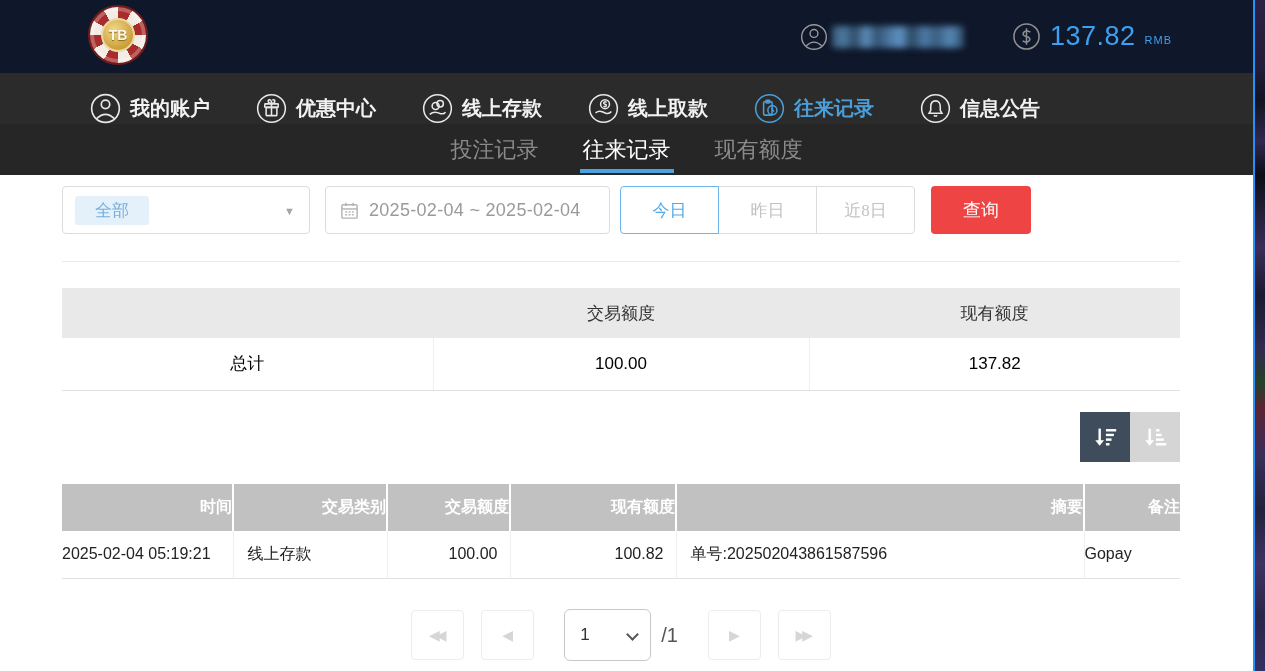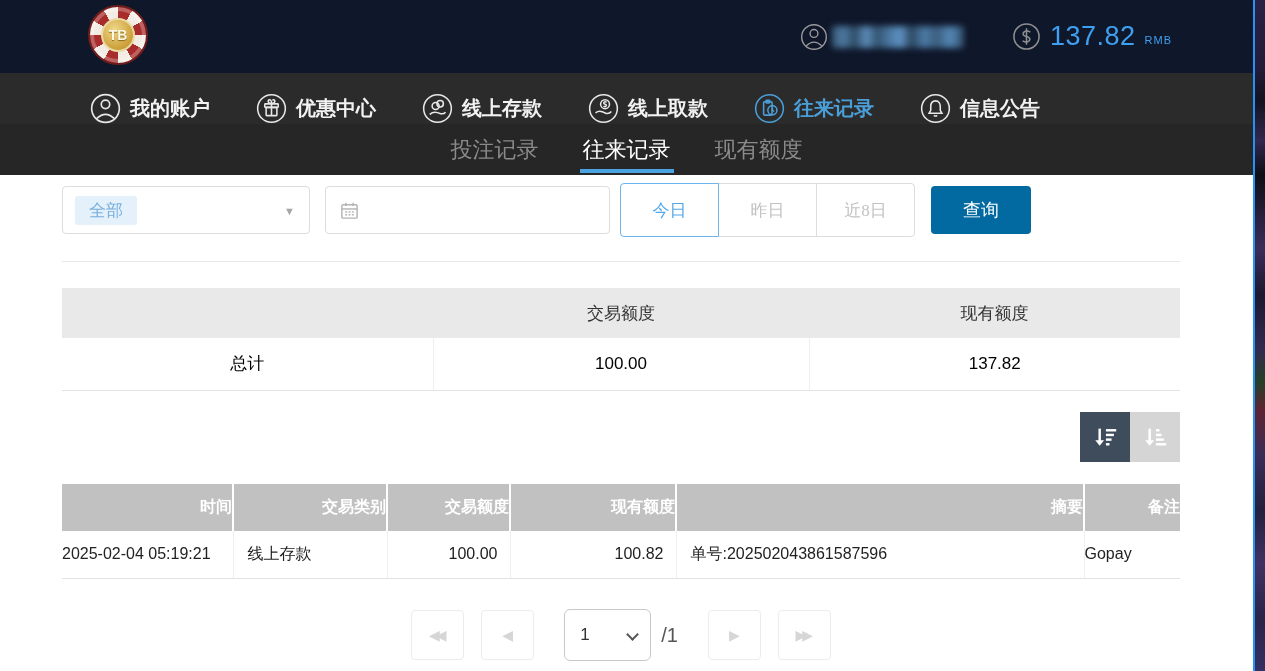--- a/index.html
+++ b/index.html
@@ -34,30 +34,30 @@
   .subtab-bar { position:absolute; top:124px; left:0; width:1253px; height:51px; background:#262626; display:flex; justify-content:center; gap:40px; }
   .subtab { position:relative; height:51px; display:flex; align-items:center; font-size:22px; color:#8a8a8a; cursor:pointer; padding:0 2px; }
   .subtab.active { color:#fff; }
   .subtab.active::after { content:""; position:absolute; left:-1px; right:-1px; bottom:2px; height:4px; background:#4aa3e0; }
 
   
   .content { position:absolute; top:175px; left:62px; width:1118px; }
 
   .filter-row { margin-top:11px; height:48px; display:flex; align-items:center; }
   .select-box { width:248px; height:48px; border:1px solid #dcdcdc; border-radius:4px; position:relative; background:#fff; cursor:pointer; }
-  .select-tag { position:absolute; left:12px; top:9px; background:#e4f1fb; color:#76aede; font-size:17px; padding:3px 14px; border-radius:3px; }
+  .select-tag { position:absolute; left:12px; top:9px; background:#e4f1fb; color:#76aede; font-size:17px; padding:3px 20px; border-radius:3px; }
   .select-arrow { position:absolute; right:14px; top:18px; font-size:11px; color:#a6a6a6; }
   .date-box { margin-left:15px; width:285px; height:48px; border:1px solid #dcdcdc; border-radius:4px; display:flex; align-items:center; padding-left:13px; gap:9px; background:#fff; cursor:pointer; }
   .date-text { font-size:18px; color:#9a9a9a; letter-spacing:.3px; }
   .btn-group { margin-left:10px; display:flex; }
-  .quick-btn { width:99px; height:54px; background:#fff; border:1px solid #dcdcdc; color:#c2c2c2; font-size:17px; cursor:pointer; margin-left:-1px; font-family:inherit; }
+  .quick-btn { width:99px; height:48px; background:#fff; border:1px solid #dcdcdc; color:#c2c2c2; font-size:17px; cursor:pointer; margin-left:-1px; font-family:inherit; }
   .quick-btn:first-child { margin-left:0; border-radius:4px 0 0 4px; }
   .quick-btn:last-child { border-radius:0 4px 4px 0;font-family:Liberation Serif, serif; }
   .quick-btn.active { border:1px solid #6db5ea; color:#54a8e8; position:relative; z-index:1; }
-  .search-btn { margin-left:16px; width:100px; height:48px; background:#0369a1; border:none; border-radius:4px; color:#fff; font-size:18px; cursor:pointer; font-family:inherit; }
+  .search-btn { margin-left:16px; width:100px; height:48px; background:#ef4444; border:none; border-radius:4px; color:#fff; font-size:18px; cursor:pointer; font-family:inherit; }
 
   .divider { margin-top:27px; height:1px; background:#e8e8e8; }
 
   table { border-collapse:collapse; table-layout:fixed; }
   .summary-table { margin-top:26px; width:1118px; }
   .summary-table th { height:50px; background:#e9e9e9; font-size:17px; font-weight:normal; color:#333; text-align:center; }
   .summary-table td { height:52px; text-align:center; font-size:17px; color:#000; border-bottom:1px solid #e2e2e2; background:#fff; }
   .summary-table td + td { border-left:1px solid #efefef; }
 
   .sort-row { margin-top:21px; display:flex; justify-content:flex-end; }
@@ -200,20 +200,21 @@
             <line x1="3" y1="9.4" x2="19" y2="9.4"></line>
             <line x1="7.2" y1="2.8" x2="7.2" y2="6.4"></line>
             <line x1="14.8" y1="2.8" x2="14.8" y2="6.4"></line>
           <line x1="6.5" y1="12.5" x2="8.5" y2="12.5"></line>
             <line x1="10" y1="12.5" x2="12" y2="12.5"></line>
             <line x1="13.5" y1="12.5" x2="15.5" y2="12.5"></line>
           <line x1="6.5" y1="15.5" x2="8.5" y2="15.5"></line>
             <line x1="10" y1="15.5" x2="12" y2="15.5"></line>
             <line x1="13.5" y1="15.5" x2="15.5" y2="15.5"></line>
         </svg>
+        <span class="date-text">2025-02-04 ~ 2025-02-04</span>
       </div>
       <div class="btn-group">
         <button class="quick-btn active">今日</button>
         <button class="quick-btn">昨日</button>
         <button class="quick-btn">近8日</button>
       </div>
       <button class="search-btn">查询</button>
     </div>
 
     <div class="divider"></div>

